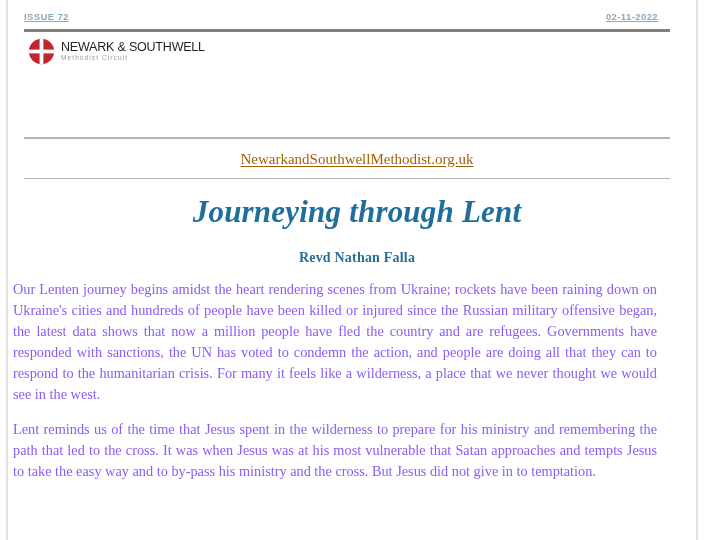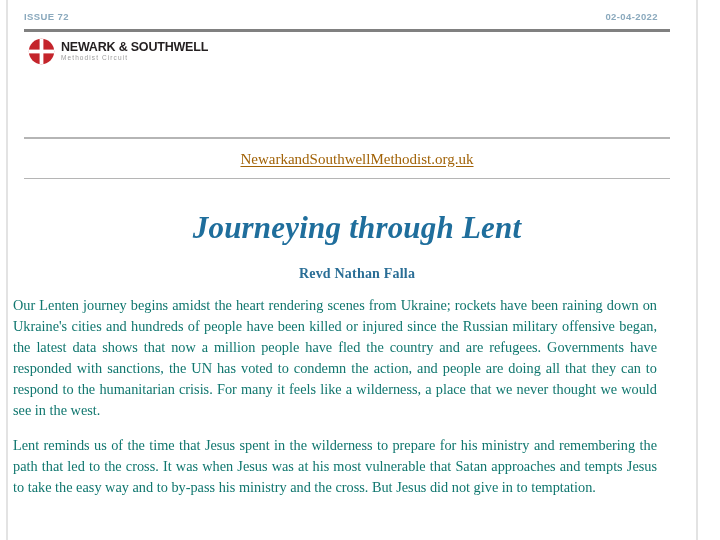--- a/index.html
+++ b/index.html
@@ -47,20 +47,21 @@
   .masthead-row {
     display: flex;
     justify-content: space-between;
     align-items: baseline;
     padding-top: 11px;
     font-family: "Liberation Sans", sans-serif;
     font-size: 9.5px;
     font-weight: bold;
     letter-spacing: 0.4px;
     color: #8aa9bd;
+    text-decoration: underline;
   }
   .issue-label { white-space: nowrap; }
   .issue-date  { white-space: nowrap; padding-right: 32px; }
 
   .rule-thick {
     margin-top: 7px;
     height: 3px;
     background: #808080;
     width: 646px;
   }
@@ -84,21 +85,21 @@
     width: 27px;
     height: 27px;
     flex: 0 0 27px;
   }
   .logo-words {
     line-height: 1.05;
     font-family: "Liberation Sans", sans-serif;
   }
   .logo-name {
     font-size: 12.5px;
-    font-weight: bold;
+    font-weight: normal;
     letter-spacing: -0.2px;
     color: #231f20;
     white-space: nowrap;
   }
   .logo-sub {
     font-size: 6.5px;
     letter-spacing: 1.1px;
     color: #9b9b9b;
     white-space: nowrap;
     margin-top: 1px;
@@ -135,21 +136,21 @@
     font-size: 15px;
     color: #a16207;
     text-decoration: underline;
     text-underline-offset: 2px;
     cursor: pointer;
   }
 
   
   .headline {
     text-align: center;
-    margin-top: 33px;
+    margin-top: 17px;
     font-family: "Liberation Serif", serif;
     font-style: italic;
     font-weight: bold;
     font-size: 31px;
     line-height: 1.05;
     color: #1f6e9c;
     letter-spacing: 0.2px;
   }
   .byline {
     text-align: center;
@@ -165,38 +166,38 @@
   .article {
     margin-top: 13px;
     width: 660px;
     margin-left: -11px;
   }
   .para {
     text-align: justify;
     font-family: "Liberation Serif", serif;
     font-size: 14.3px;
     line-height: 1.47;
-    color: #0f766e;
+    color: #8b5cf6;
     margin: 0 16px 14px 0;
   }
   .para:last-child { margin-bottom: 0; }
 </style>
 </head>
 <body>
 
 <div class="page">
 
   <div class="page-edge-left"></div>
   <div class="page-edge-right"></div>
 
   <div class="content">
 
     <div class="masthead-row">
       <span class="issue-label">ISSUE 72</span>
-      <span class="issue-date">02-04-2022</span>
+      <span class="issue-date">02-11-2022</span>
     </div>
 
     <div class="rule-thick"></div>
 
     <div class="banner">
 
       <div class="logo-block">
         <svg class="logo-mark" viewBox="0 0 64 64">
           <circle cx="32" cy="32" r="30" fill="#c4242b"></circle>
           <rect x="27.5" y="2" width="9" height="60" fill="#ffffff"></rect>

